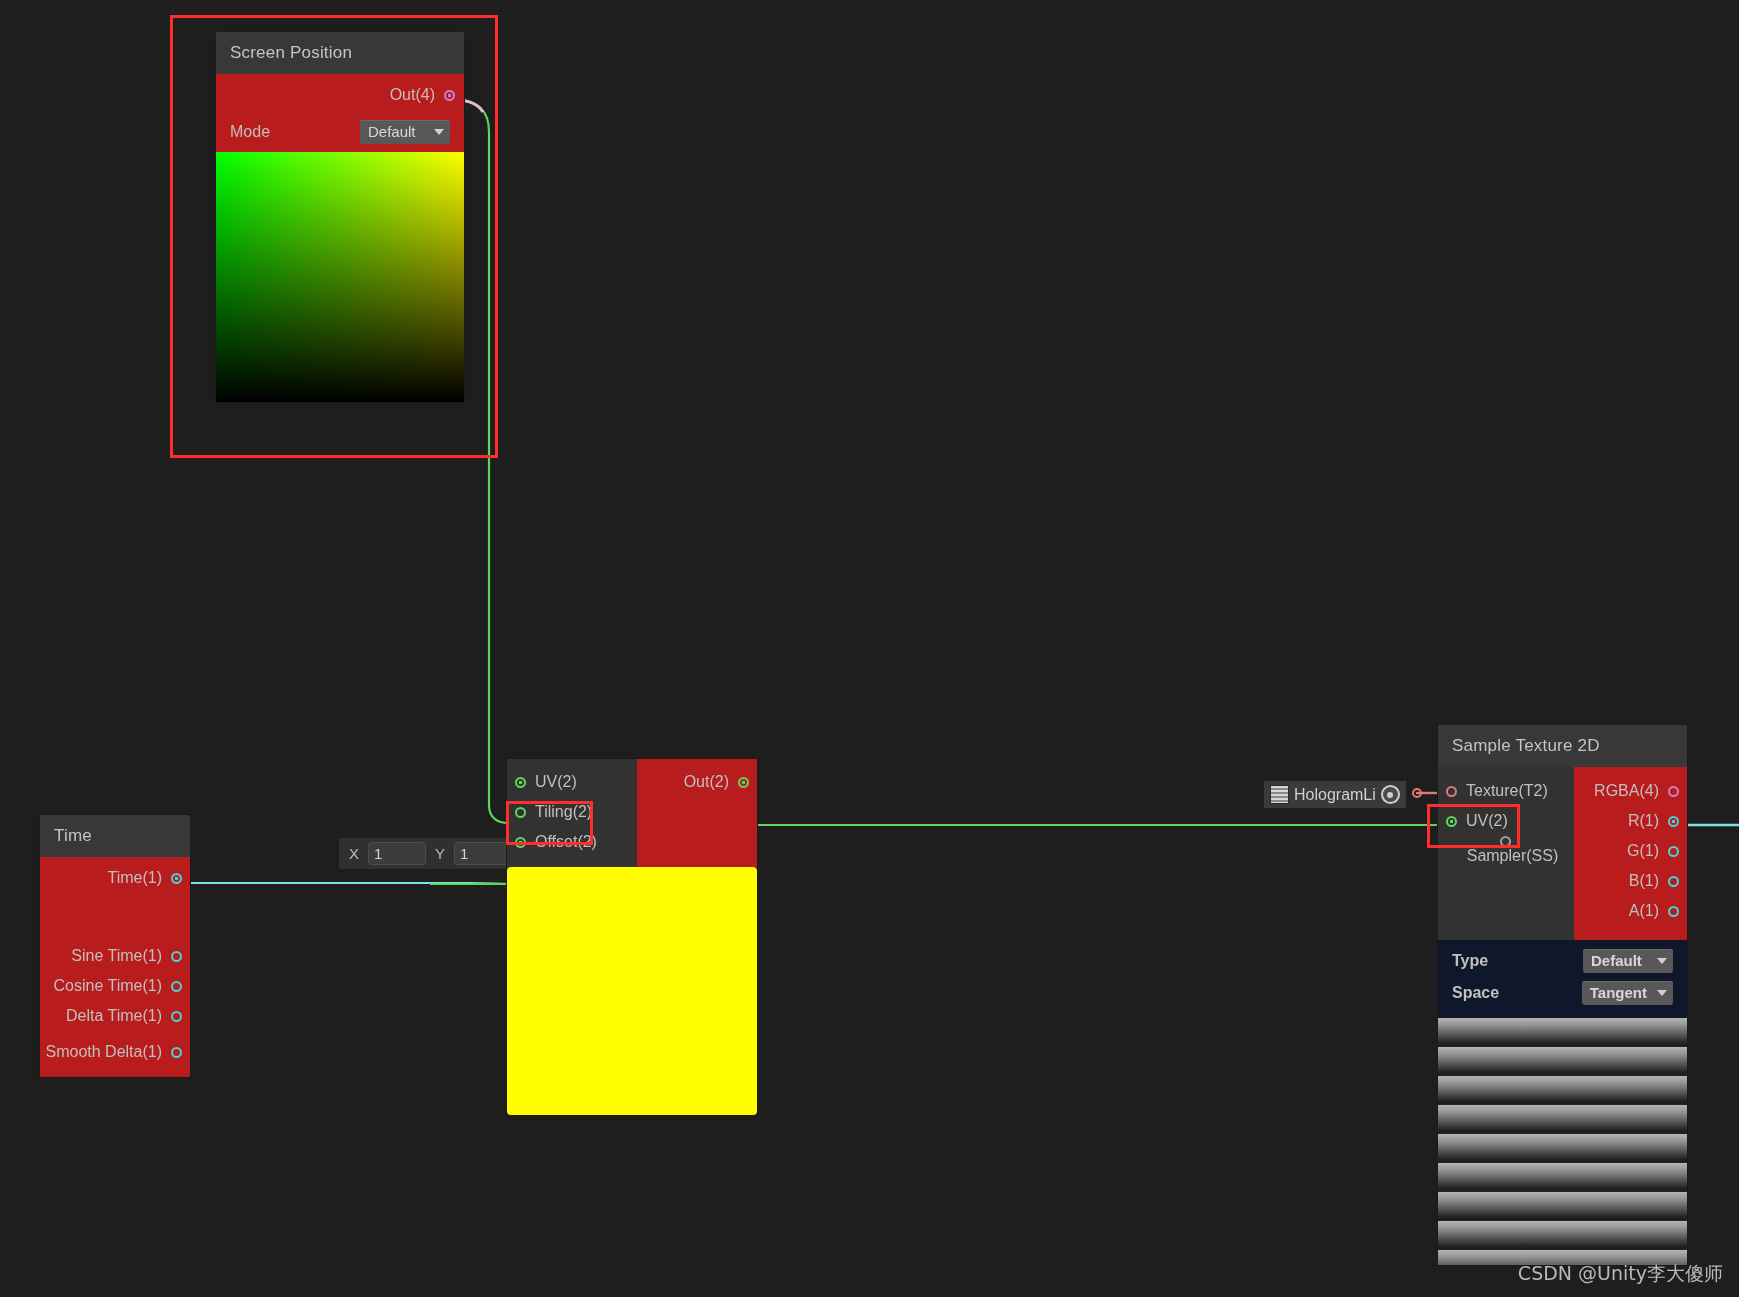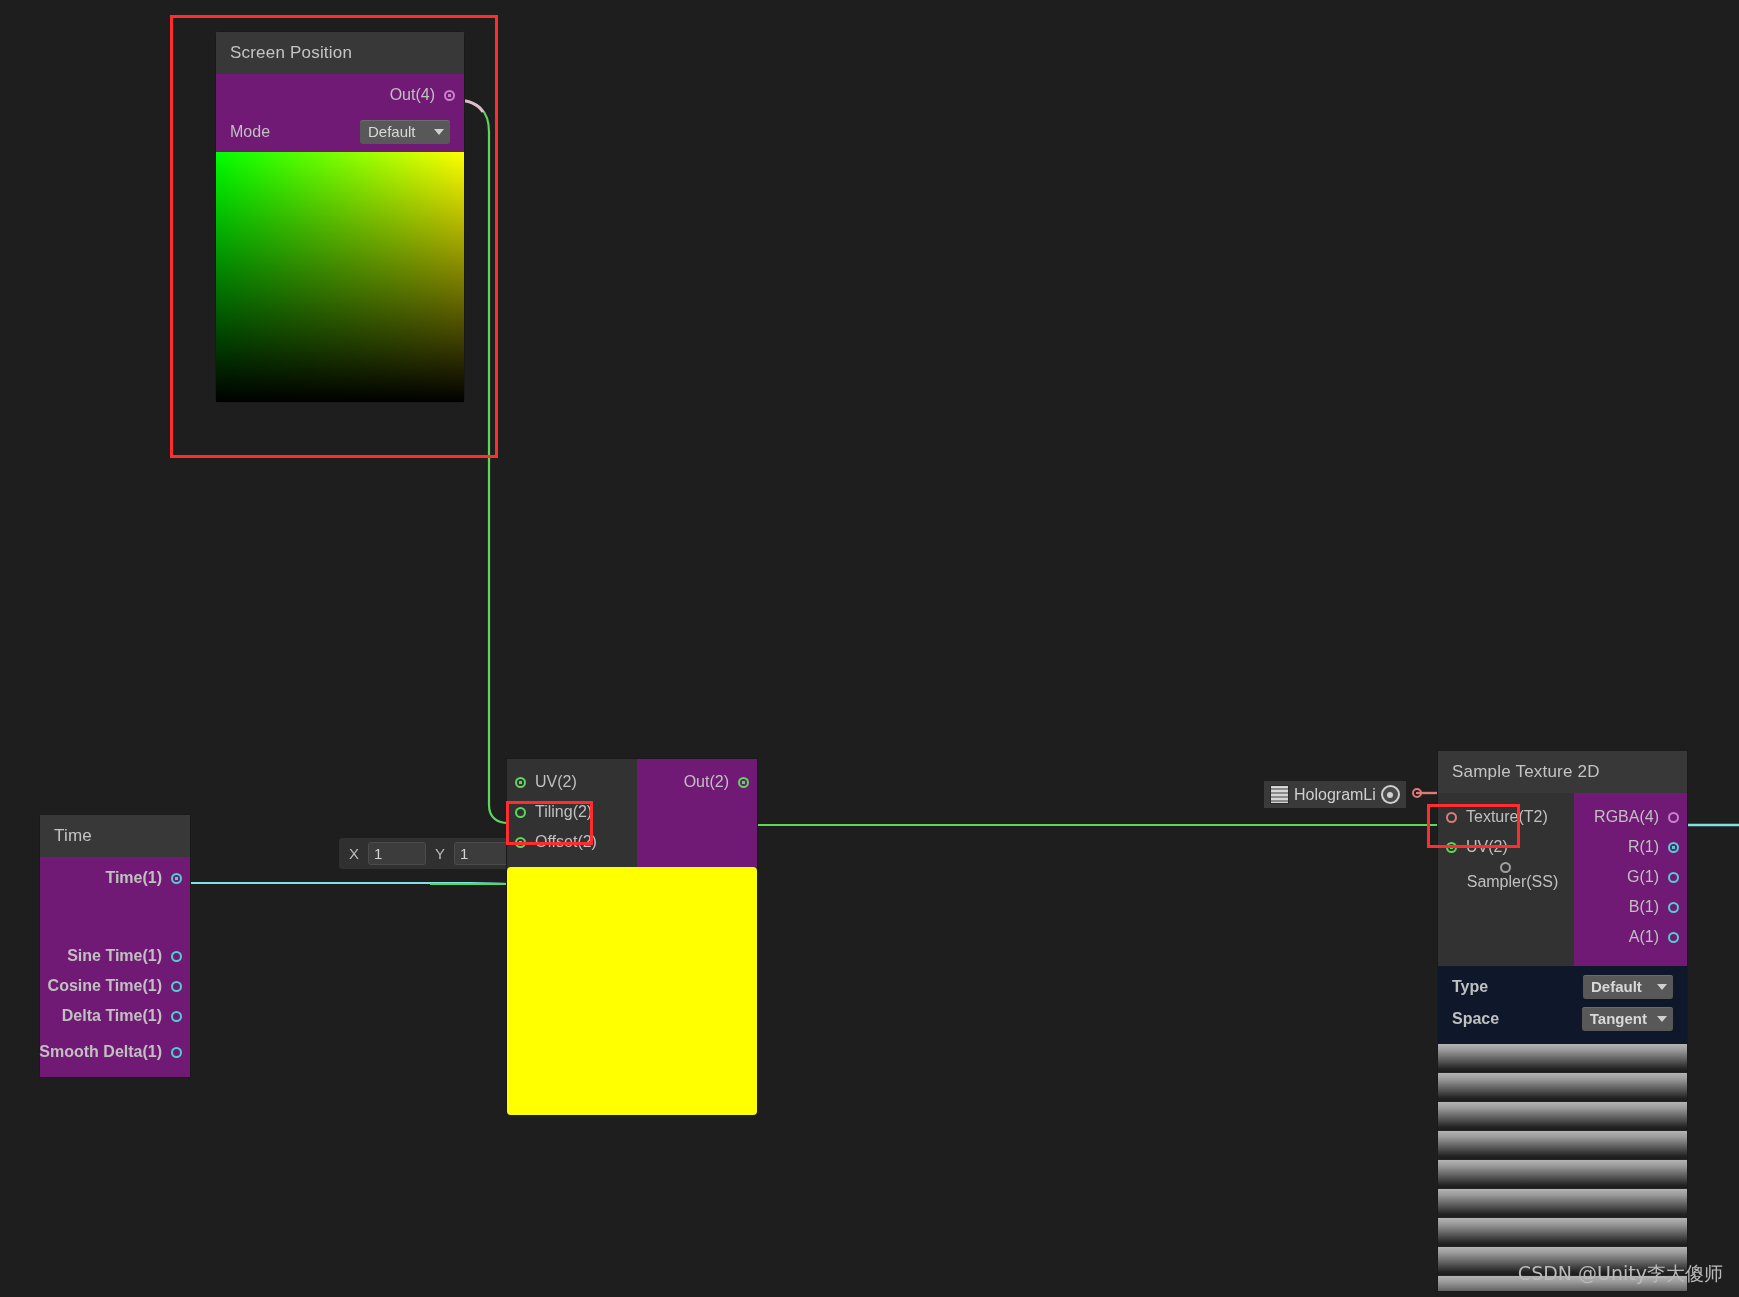--- a/index.html
+++ b/index.html
@@ -28,21 +28,21 @@
     box-shadow: 0 0 0 1px #1a1a1a;
   }
   .node-title {
     background: #383838;
     color: #c4c4c4;
     font-size: 17px;
     padding: 11px 14px;
     letter-spacing: .2px;
   }
   .node-body {
-    background: #701a75;
+    background: #b91c1c;
   }
   .port-row {
     display: flex;
     align-items: center;
     height: 30px;
     font-size: 16px;
     color: #c0c0c0;
     position: relative;
   }
   .port-row.out { justify-content: flex-end; }
@@ -233,21 +233,21 @@
           <span>Default</span>
           <span class="caret"></span>
         </span>
       </div>
       <div class="preview preview-screenpos" style="width:248px;height:250px;"></div>
     </div>
   </div>
 
   <div class="node" style="left:40px;top:815px;width:150px;">
     <div class="node-title">Time</div>
-    <div class="node-body" style="padding:6px 0 10px 0;font-weight:bold;">
+    <div class="node-body" style="padding:6px 0 10px 0;">
       <div class="port-row out" style="padding-right:13px;">
         <span class="port-label">Time(1)</span>
         <span class="dot v1 filled out-dot"></span>
       </div>
       <div class="port-row out" style="padding-right:13px;margin-top:48px;">
         <span class="port-label">Sine Time(1)</span>
         <span class="dot v1 out-dot"></span>
       </div>
       <div class="port-row out" style="padding-right:13px;">
         <span class="port-label">Cosine Time(1)</span>
@@ -298,21 +298,21 @@
     <div class="preview preview-yellow" style="width:250px;height:248px;"></div>
   </div>
 
   <div class="prop-chip" style="left:1264px;top:781px;">
     <span class="tex-swatch"></span>
     <span>HologramLi</span>
     <span class="chip-expand"></span>
   </div>
   <span class="dot tex filled" style="position:absolute;left:1412px;top:788px;width:10px;height:10px;"></span>
 
-  <div class="node" style="left:1438px;top:751px;width:249px;">
+  <div class="node" style="left:1438px;top:725px;width:249px;">
     <div class="node-title">Sample Texture 2D</div>
     <div class="node-body" style="display:flex;">
       <div style="flex:0 0 136px;background:#323232;padding:9px 0 14px 0;">
         <div class="port-row" style="padding-left:13px;">
           <span class="dot tex in-dot"></span>
           <span class="port-label">Texture(T2)</span>
         </div>
         <div class="port-row" style="padding-left:13px;">
           <span class="dot v2 filled in-dot"></span>
           <span class="port-label">UV(2)</span>

